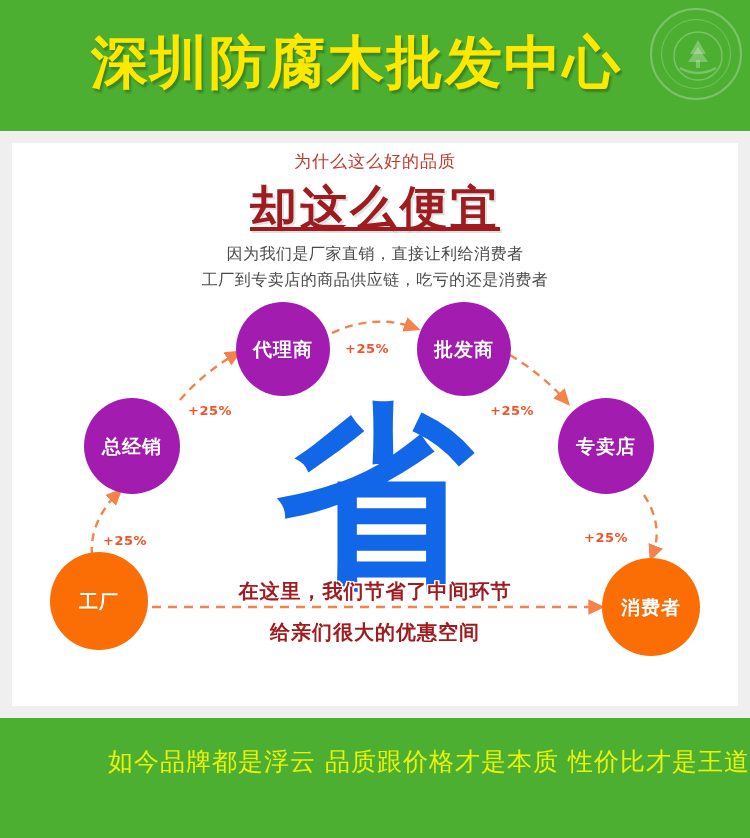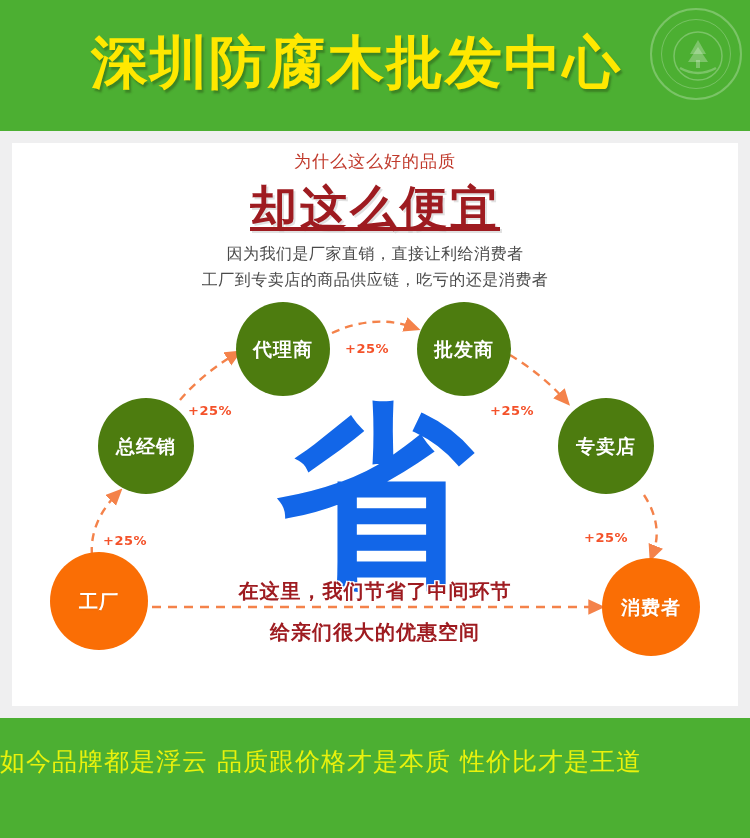--- a/index.html
+++ b/index.html
@@ -138,32 +138,32 @@
     position: absolute;
     border-radius: 50%;
     display: flex;
     align-items: center;
     justify-content: center;
     color: #FFFFFF;
     font-weight: bold;
     letter-spacing: 1px;
     box-sizing: border-box;
   }
-  .node.amber { background: #4d7c0f; }
+  .node.amber { background: #a21caf; }
   .node.orange { background: #FA6E05; }
   .node-label {
     font-size: 19px;
     line-height: 19px;
     text-shadow: 0 1px 1px rgba(0,0,0,0.08);
     white-space: nowrap;
   }
 
   
   #node-factory     { left: 38px;  top: 409px; width: 98px;  height: 98px; }
-  #node-distributor { left: 86px;  top: 255px; width: 96px;  height: 96px; text-align: center; }
+  #node-distributor { left: 72px;  top: 255px; width: 96px;  height: 96px; text-align: center; }
   #node-agent       { left: 224px; top: 159px; width: 94px;  height: 94px; }
   #node-wholesaler  { left: 405px; top: 159px; width: 94px;  height: 94px; }
   #node-store       { left: 546px; top: 255px; width: 96px;  height: 96px; }
   #node-consumer    { left: 590px; top: 415px; width: 98px;  height: 98px; }
 
   
   .pct-label {
     position: absolute;
     font-size: 13px;
     line-height: 20px;
@@ -219,21 +219,21 @@
     top: 718px;
     width: 750px;
     height: 120px;
     background: #4CAF32;
   }
   #footer-text {
     position: absolute;
     left: 0;
     top: 26px;
     width: 750px;
-    text-align: left;
+    text-align: right;
     font-size: 25px;
     line-height: 36px;
     color: #E9F20C;
     letter-spacing: 1px;
     white-space: nowrap;
   }
 </style>
 </head>
 <body>
 

